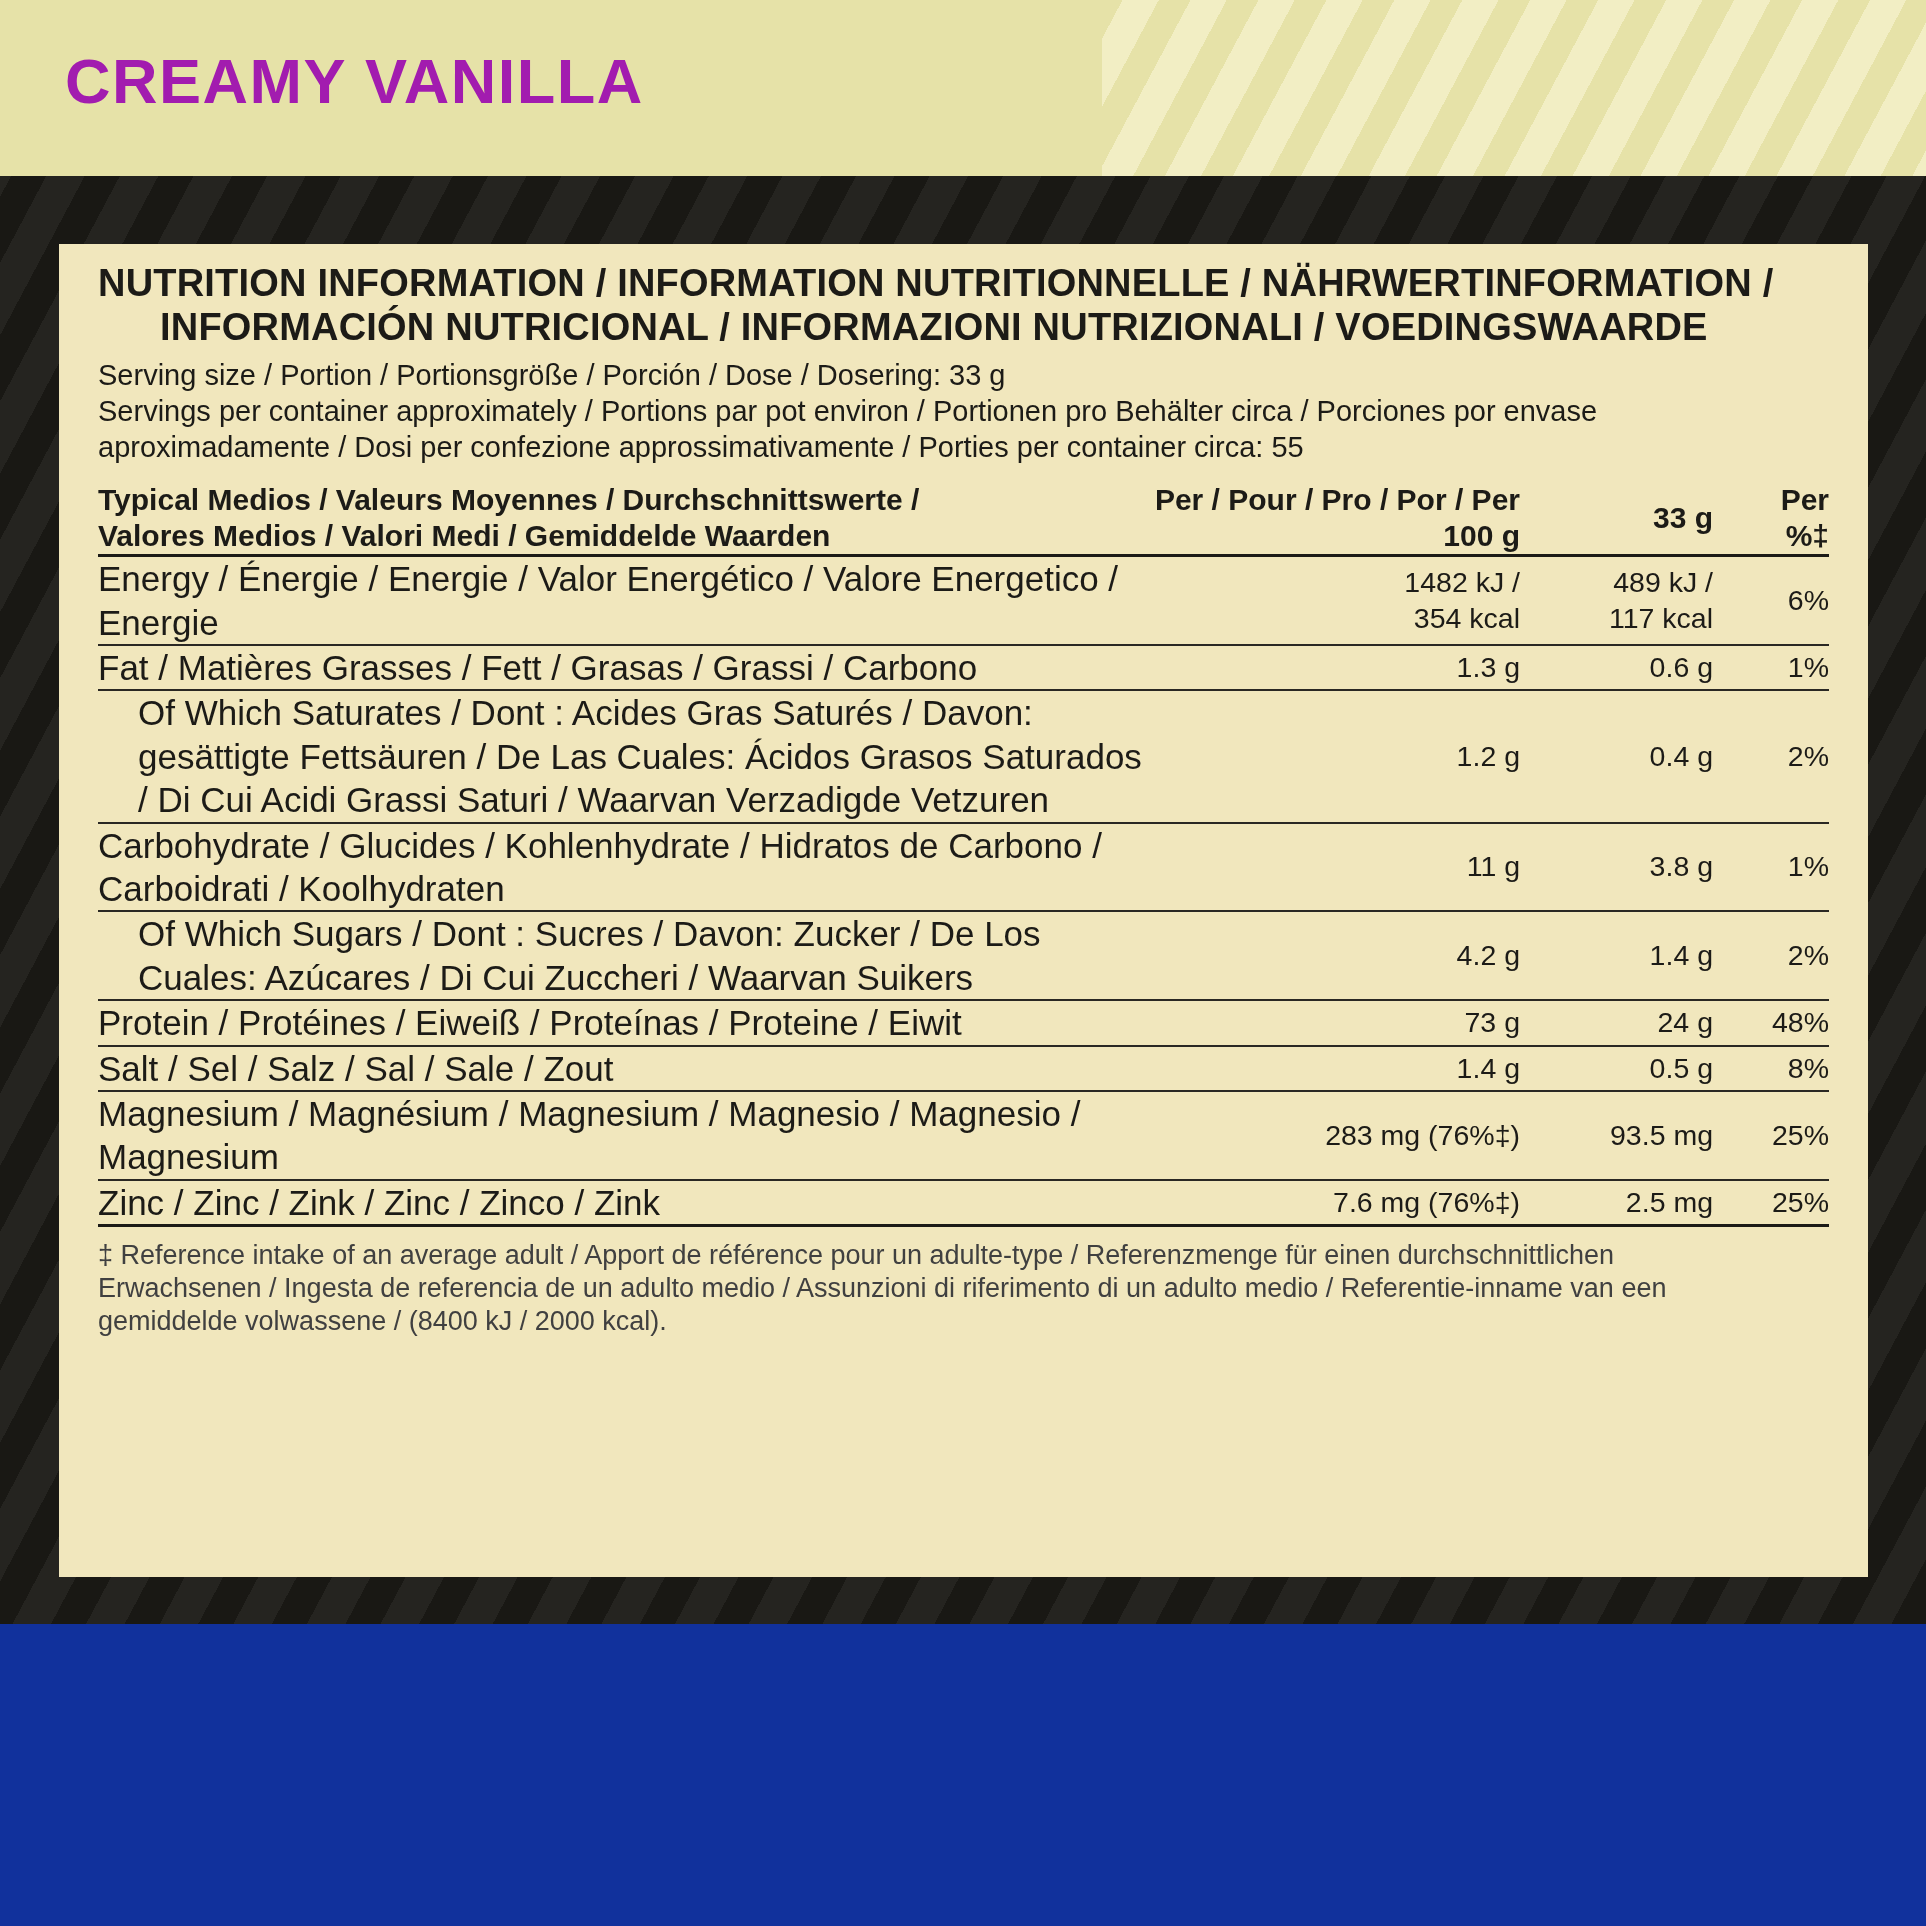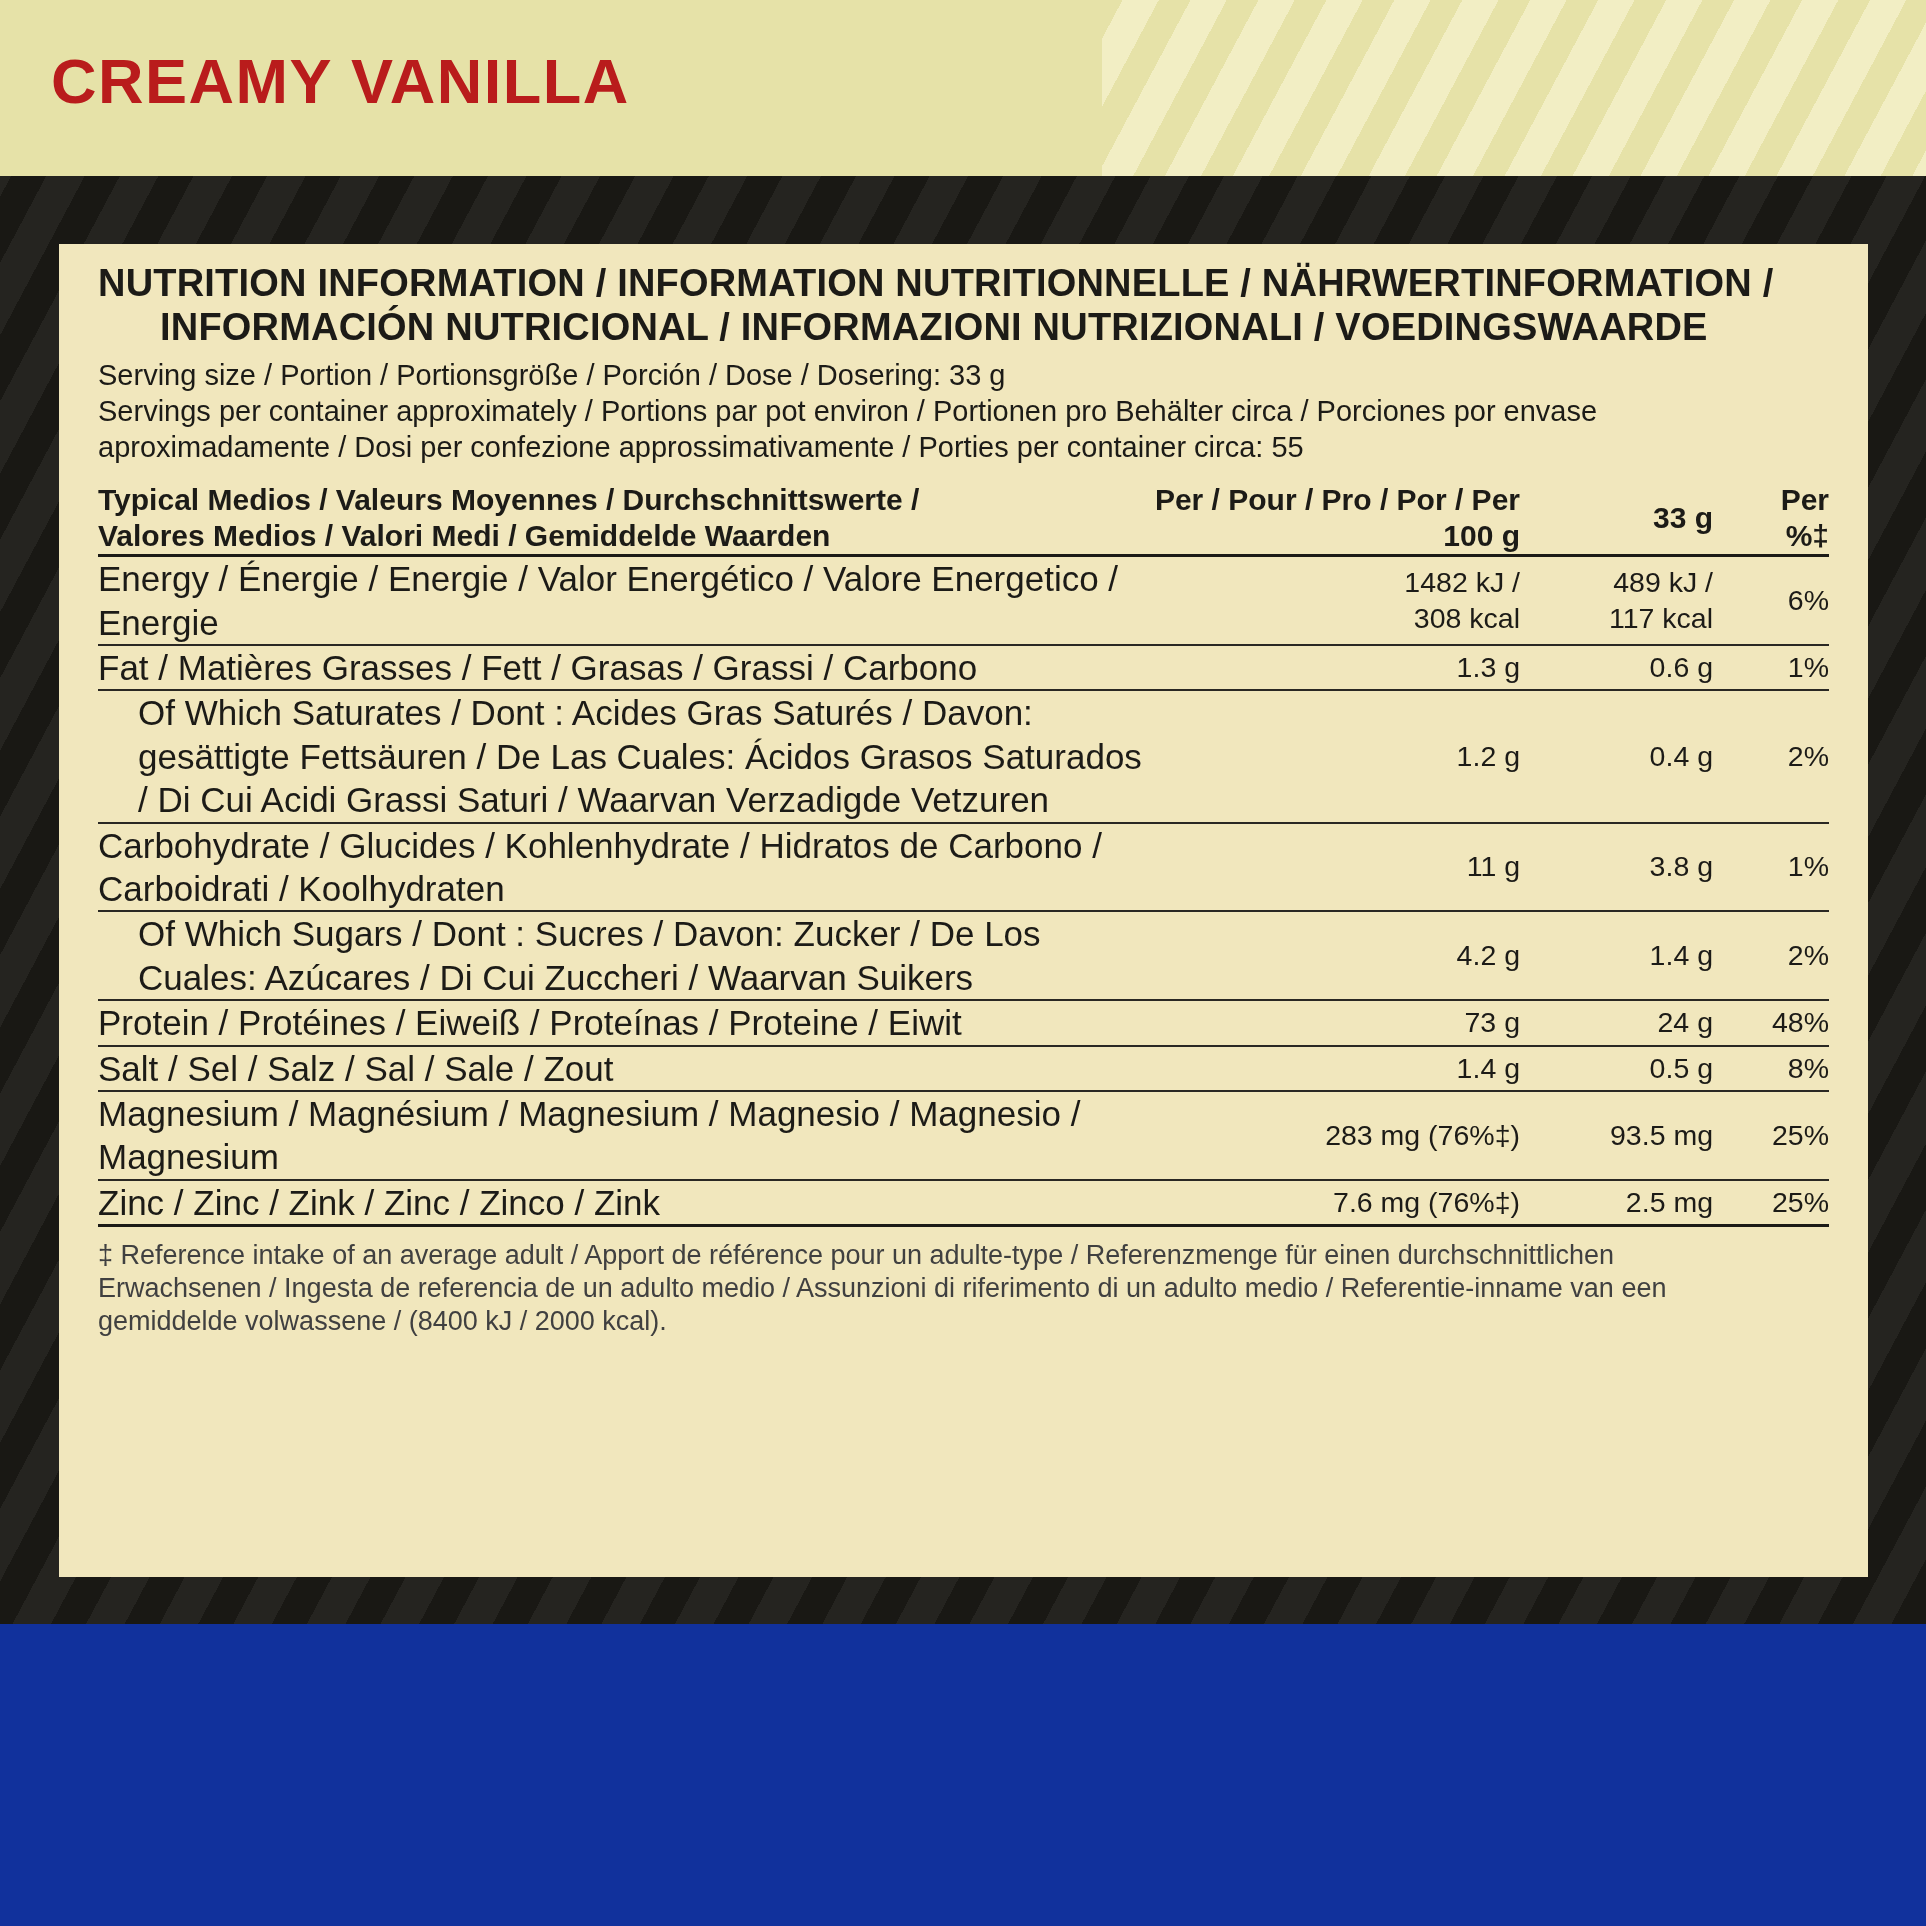--- a/index.html
+++ b/index.html
@@ -29,25 +29,25 @@
     left: 1102px; top: -31px;
     width: 925px; height: 247px;
     background: repeating-linear-gradient(
       -62deg,
       #e6e2a8 0px, #e6e2a8 28px,
       #f2eec4 28px, #f2eec4 60px
     );
   }
   .product-title {
     position: absolute;
-    left: 51px; top: 45px;
+    left: 65px; top: 45px;
     font-size: 63px;
     font-weight: bold;
     letter-spacing: 1.5px;
-    color: #b91c1c;
+    color: #a21caf;
     white-space: nowrap;
   }
 
   
   .dark-area {
     position: absolute;
     left: 0; top: 176px;
     width: 1926px; height: 1449px;
     background:
       repeating-linear-gradient(
@@ -192,21 +192,21 @@
               <span class="hdr-l2">%‡</span>
             </th>
           </tr>
         </thead>
         <tbody>
 
           <tr>
             <td class="label">Energy / Énergie / Energie / Valor Energético / Valore Energetico / Energie</td>
             <td class="num c100">
               <span>1482 kJ /</span>
-              <span class="num-sub">308 kcal</span>
+              <span class="num-sub">354 kcal</span>
             </td>
             <td class="num c33">
               <span>489 kJ /</span>
               <span class="num-sub">117 kcal</span>
             </td>
             <td class="num cpct">6%</td>
           </tr>
 
           <tr>
             <td class="label">Fat / Matières Grasses / Fett / Grasas / Grassi / Carbono</td>

